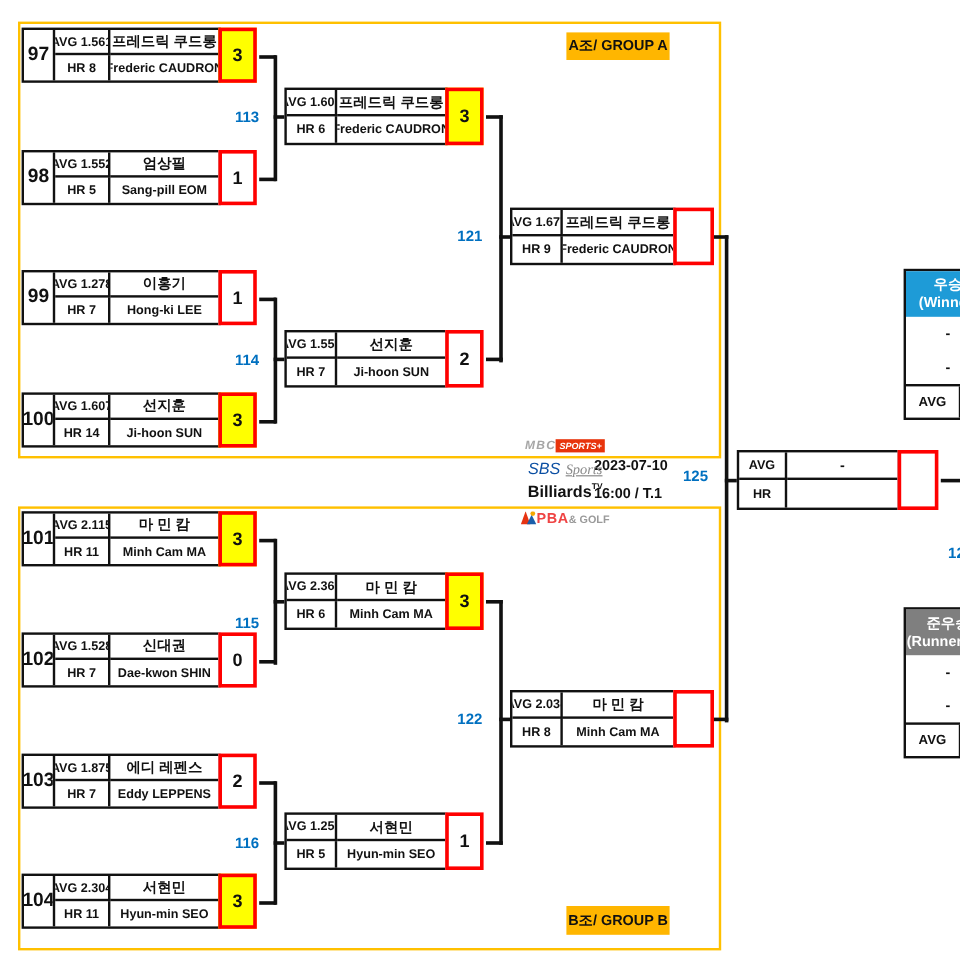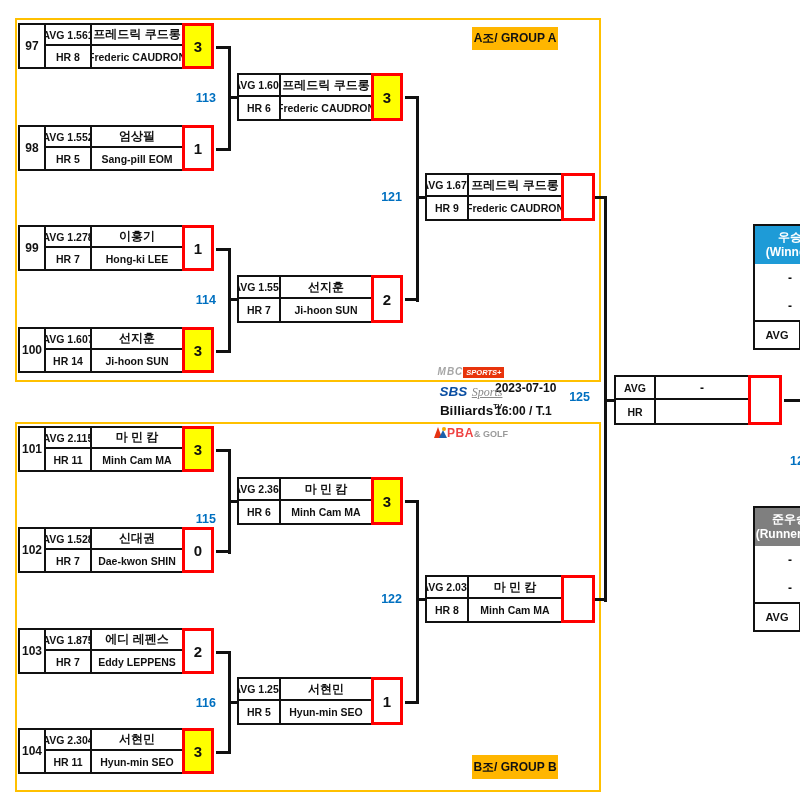--- a/index.html
+++ b/index.html
@@ -11,34 +11,34 @@
          display:flex;align-items:center;justify-content:center;}
   .conn{position:absolute;background:#111;}
   .mbox{position:absolute;display:flex;align-items:stretch;}
   .tbl{display:grid;border:2px solid #111;background:#fff;}
   .player .tbl{grid-template-columns:26px 46px 90px;grid-template-rows:21px 21px;}
   .result .tbl{grid-template-columns:42px 90px;grid-template-rows:22px 22px;}
   .b121 .tbl{grid-template-columns:42px 92px;grid-template-rows:22px 22px;}
   .bfinal .tbl{grid-template-columns:40px 92px;grid-template-rows:23px 23px;}
   .c{display:flex;align-items:center;justify-content:center;font-weight:bold;color:#111;white-space:nowrap;overflow:hidden;}
   .br{border-right:2px solid #111;}.bb{border-bottom:2px solid #111;}
-  .num{grid-row:1/3;font-size:12px;}
+  .num{grid-row:1/3;font-size:16px;}
   .avg{font-size:10.5px;}
   .kr{font-size:12px;}
   .en{font-size:10.5px;}
   .sc{width:26px;margin-left:-2px;border:3px solid #FF0000;background:#fff;display:flex;
       align-items:center;justify-content:center;font-weight:bold;font-size:15px;z-index:2;}
   .sc.win{background:#FFFF00;}
   .sc.wide{width:28px;}
   .bn{position:absolute;width:34px;text-align:right;color:#0070C0;font-weight:bold;font-size:12.5px;}
   .info{position:absolute;font-weight:bold;font-size:12px;color:#111;white-space:nowrap;}
   .logo{position:absolute;left:425px;width:92px;text-align:center;white-space:nowrap;}
   .mbc-m{color:#A6A6A6;font-weight:bold;font-style:italic;font-size:10px;letter-spacing:1px;}
   .mbc-s{background:#E8340C;color:#fff;font-size:7.5px;font-weight:bold;font-style:italic;padding:1px 3px;text-align:center;}
-  .sbs-b{color:#0A4EA2;font-weight:bold;font-style:italic;font-size:13.5px;}
+  .sbs-b{color:#0A4EA2;font-weight:normal;font-style:italic;font-size:13.5px;}
   .sbs-s{color:#8A8A8A;font-style:italic;font-size:12px;text-decoration:underline;font-family:"Liberation Serif",serif;}
   .bil{color:#111;font-weight:bold;font-size:13.5px;}
   .pba{color:#ef4444;font-weight:bold;font-size:12px;letter-spacing:.5px;}
   .pbag{color:#9A9A9A;font-weight:bold;font-size:9px;}
   .sidebox{position:absolute;width:70px;border:2px solid #111;background:#fff;z-index:3;}
   .sb-head{height:38px;color:#fff;font-weight:bold;font-size:12px;line-height:1.25;text-align:center;
            display:flex;flex-direction:column;justify-content:center;}
   .sb-head.blue{background:#1E9BD7;}
   .sb-head.gray{background:#7F7F7F;}
   .sb-body{height:56px;display:flex;flex-direction:column;justify-content:space-around;

